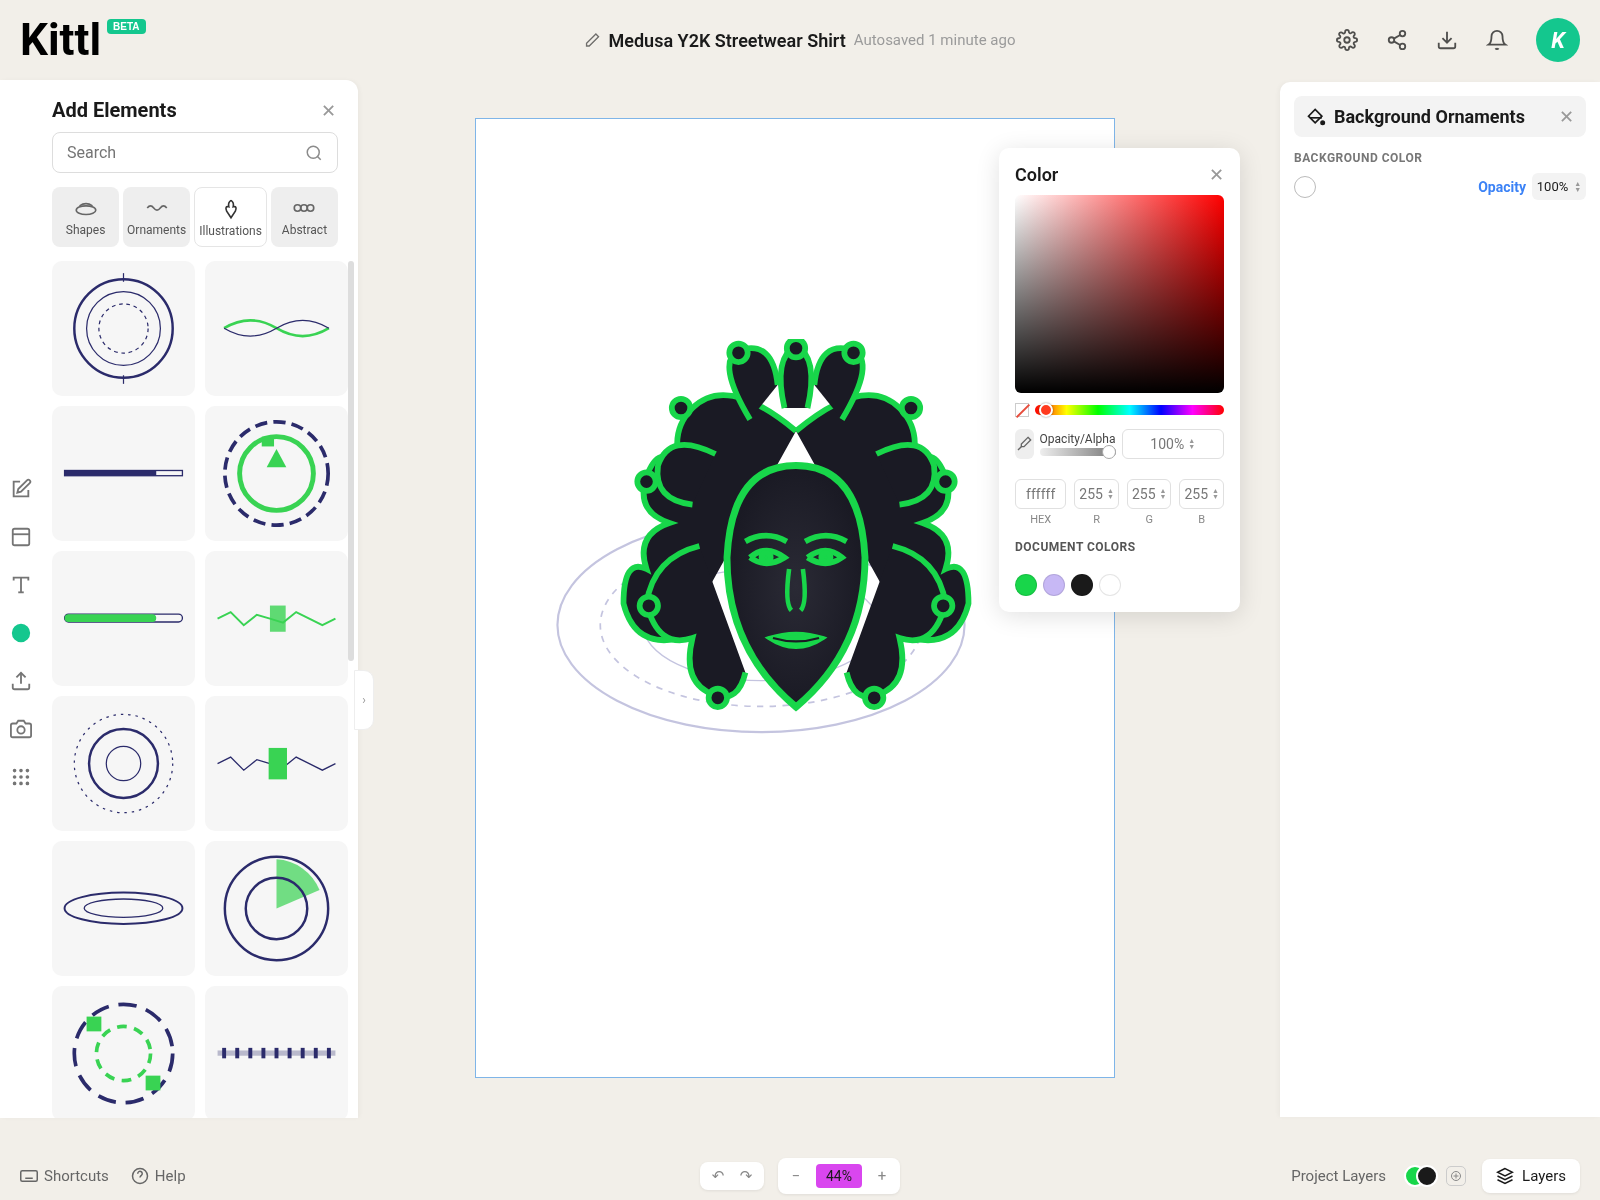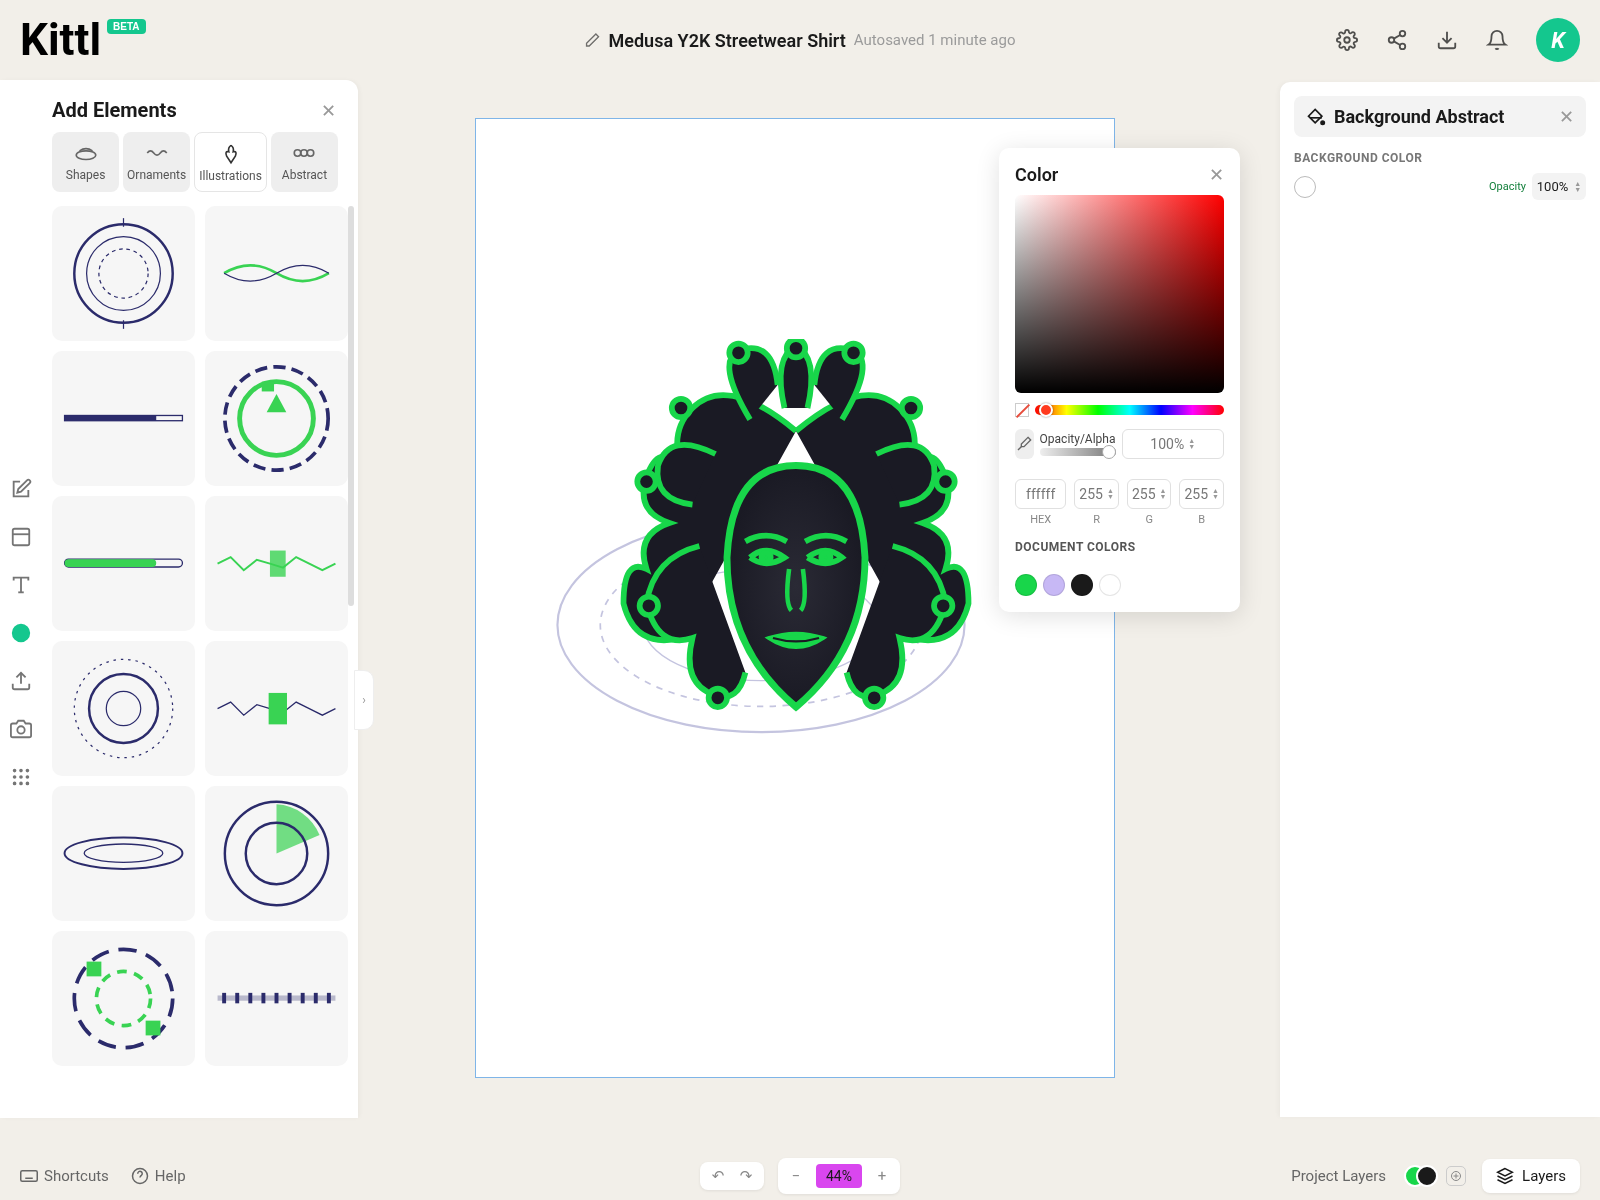--- a/index.html
+++ b/index.html
@@ -72,21 +72,21 @@
 .swatches{display:flex;gap:6px;}
 .swatch{width:22px;height:22px;border-radius:50%;border:1px solid rgba(0,0,0,0.1);}
 
 .right-panel{position:absolute;right:0;top:82px;width:320px;height:1035px;background:#fff;border-radius:10px 0 0 0;box-shadow:-2px 0 4px rgba(0,0,0,0.03);padding:14px;}
 .rp-head{display:flex;align-items:center;justify-content:space-between;background:#f3f3f3;border-radius:8px;padding:10px 12px;margin-bottom:14px;}
 .rp-title{font-size:18px;font-weight:700;display:flex;align-items:center;gap:8px;}
 .rp-sec-label{font-size:12px;font-weight:700;letter-spacing:0.5px;color:#777;margin-bottom:8px;}
 .rp-row{display:flex;align-items:center;justify-content:space-between;}
 .bg-swatch{width:22px;height:22px;border-radius:50%;border:1.5px solid #bbb;background:#fff;}
 .opacity-ctrl{display:flex;align-items:center;gap:6px;}
-.opacity-label{font-size:11px;color:#15803d;}
+.opacity-label{font-size:14px;color:#3b82f6;font-weight:bold;}
 .opacity-input{width:54px;border:none;background:#f3f3f3;border-radius:6px;padding:6px;text-align:center;font-size:13px;}
 
 .bottom-bar{position:absolute;left:0;right:0;bottom:0;height:48px;display:flex;align-items:center;padding:0 20px;}
 .bb-left{display:flex;align-items:center;gap:22px;}
 .bb-item{display:flex;align-items:center;gap:6px;color:#666;font-size:15px;cursor:pointer;}
 .bb-center{position:absolute;left:50%;transform:translateX(-50%);display:flex;align-items:center;gap:14px;}
 .chip{background:#fff;border-radius:8px;padding:6px 10px;display:flex;align-items:center;gap:12px;box-shadow:0 1px 3px rgba(0,0,0,0.08);}
 .chip-btn{width:16px;height:16px;display:flex;align-items:center;justify-content:center;color:#888;cursor:pointer;font-size:15px;}
 .zoom-val{background:#d946ef;padding:4px 10px;border-radius:4px;font-size:14px;}
 .bb-right{margin-left:auto;display:flex;align-items:center;gap:16px;}
@@ -174,20 +174,29 @@
       <circle cx="12" cy="19" r="1"></circle>
       <circle cx="19" cy="19" r="1"></circle>
     </svg>
 </div>
 
 <div class="left-panel">
   <div class="panel-header">
     <span class="panel-title">Add Elements</span>
     <span class="close-x">✕</span>
   </div>
+  <div class="search-wrap">
+    <div class="search-box">
+      <input placeholder="Search" style="">
+      <svg class="search-mag" viewBox="0 0 24 24" fill="none" stroke="currentColor" stroke-width="2">
+          <circle cx="11" cy="11" r="8"></circle>
+          <line x1="21" y1="21" x2="16.65" y2="16.65"></line>
+        </svg>
+    </div>
+  </div>
   <div class="cat-tabs">
     <div class="cat-tab">
       <svg class="ci" viewBox="0 0 24 16" fill="none" stroke="#666" stroke-width="1.5">
           <ellipse cx="12" cy="10" rx="9" ry="4"></ellipse>
           <path d="M6 6 Q12 2 18 6"></path>
         </svg>
       <span class="cl">Shapes</span>
     </div>
     <div class="cat-tab">
       <svg class="ci" viewBox="0 0 24 16" fill="none" stroke="#666" stroke-width="1.5">
@@ -431,21 +440,21 @@
 </div>
 
 <div class="right-panel">
   <div class="rp-head">
     <div class="rp-title">
       <svg width="20" height="20" viewBox="0 0 24 24" fill="none" stroke="currentColor" stroke-width="2">
           <path d="M19 11l-8-8-8 8 8 8 8-8z"></path>
           <path d="M5 13h14"></path>
           <circle cx="20" cy="19" r="2" fill="currentColor"></circle>
         </svg>
-      <span>Background Abstract</span>
+      <span>Background Ornaments</span>
     </div>
     <span class="close-x">✕</span>
   </div>
   <div class="rp-sec-label">BACKGROUND COLOR</div>
   <div class="rp-row">
     <div class="bg-swatch"></div>
     <div class="opacity-ctrl">
       <span class="opacity-label">Opacity</span>
       <div class="opacity-input" style="display:flex;align-items:center;justify-content:center;gap:4px;">
         <span>100%</span>

